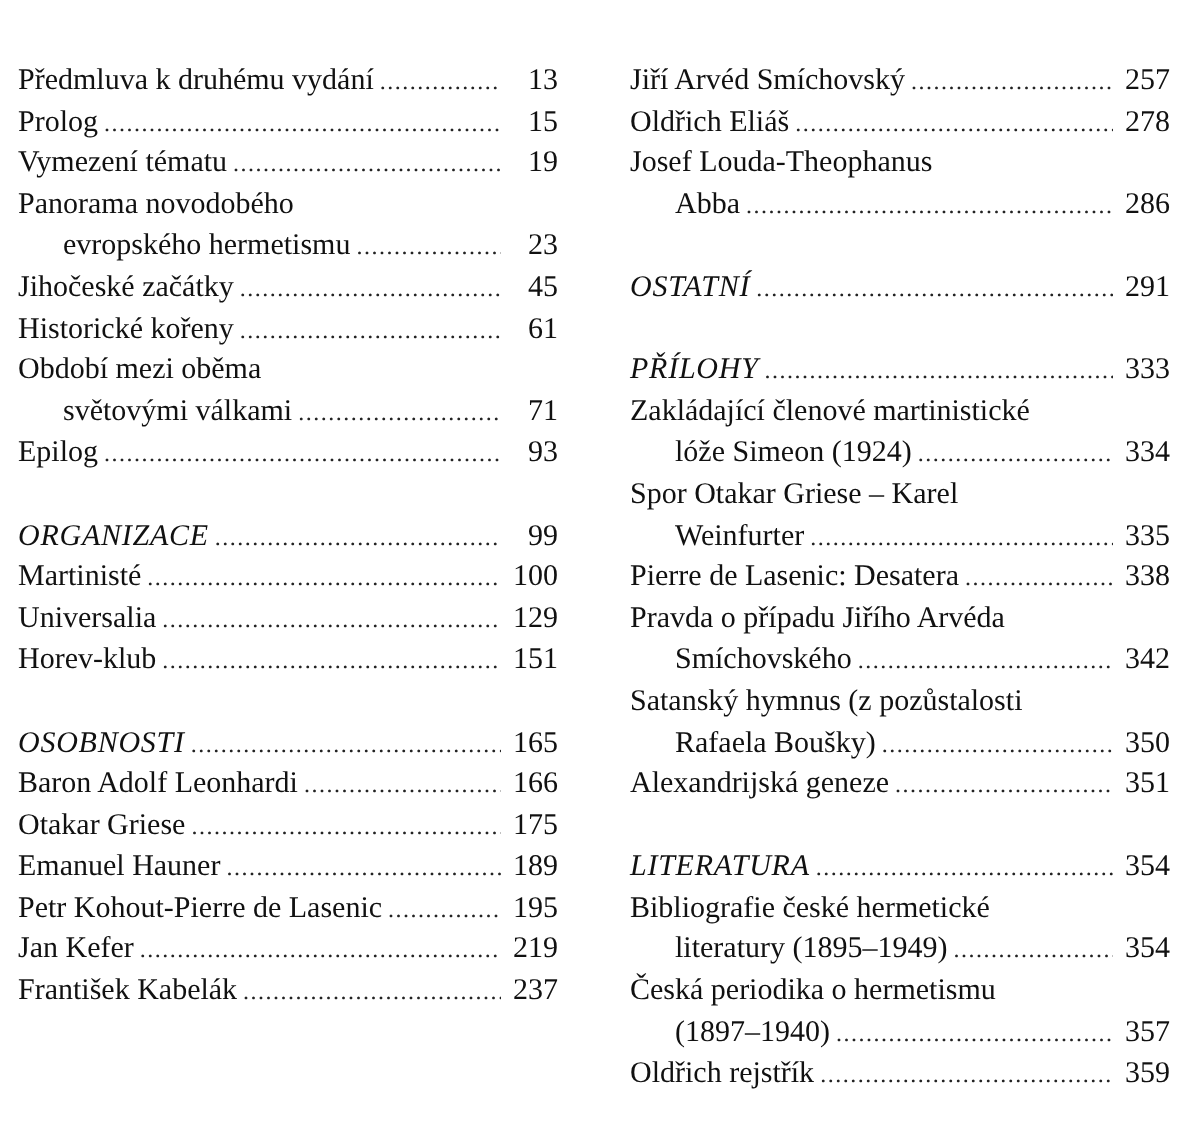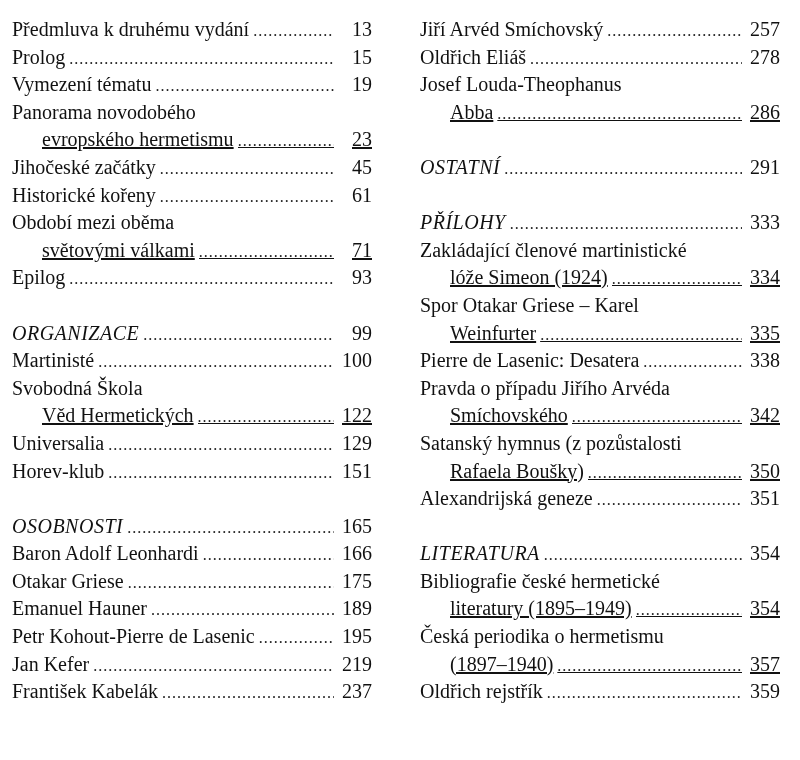--- a/index.html
+++ b/index.html
@@ -16,37 +16,37 @@
       color: #111111;
       font-size: 20px;
     }
     .page {
       position: absolute;
       left: 0; top: 0;
       width: 800px; height: 760px;
     }
     .col {
       position: absolute;
-      top: 16px;
+      top: 40px;
     }
     .col-left { left: 12px; width: 360px; }
     .col-right { left: 420px; width: 360px; }
     .entry {
       position: relative;
       line-height: 27.6px;
       height: 27.6px;
       white-space: nowrap;
     }
     .entry.two-line { height: 55.2px; }
     .entry .line1 { display: block; }
     .entry .row {
       display: flex;
       align-items: baseline;
     }
-    .entry .indent { padding-left: 30px; text-decoration: underline; }
+    .entry .indent { padding-left: 30px; }
     .entry .title { flex: 0 0 auto; }
     .entry .dots {
       flex: 1 1 auto;
       overflow: hidden;
       margin: 0 4px;
       letter-spacing: 1px;
       font-size: 16px;
       color: #222;
     }
     .entry .dots::before {
@@ -131,28 +131,20 @@
           <span class="page-num">99</span>
         </div>
       </div>
       <div class="entry">
         <div class="row">
           <span class="title">Martinisté</span>
           <span class="dots"></span>
           <span class="page-num">100</span>
         </div>
       </div>
-      <div class="entry two-line">
-        <span class="line1">Svobodná Škola</span>
-        <div class="row indent">
-          <span class="title">Věd Hermetických</span>
-          <span class="dots"></span>
-          <span class="page-num">122</span>
-        </div>
-      </div>
       <div class="entry">
         <div class="row">
           <span class="title">Universalia</span>
           <span class="dots"></span>
           <span class="page-num">129</span>
         </div>
       </div>
       <div class="entry">
         <div class="row">
           <span class="title">Horev-klub</span>

